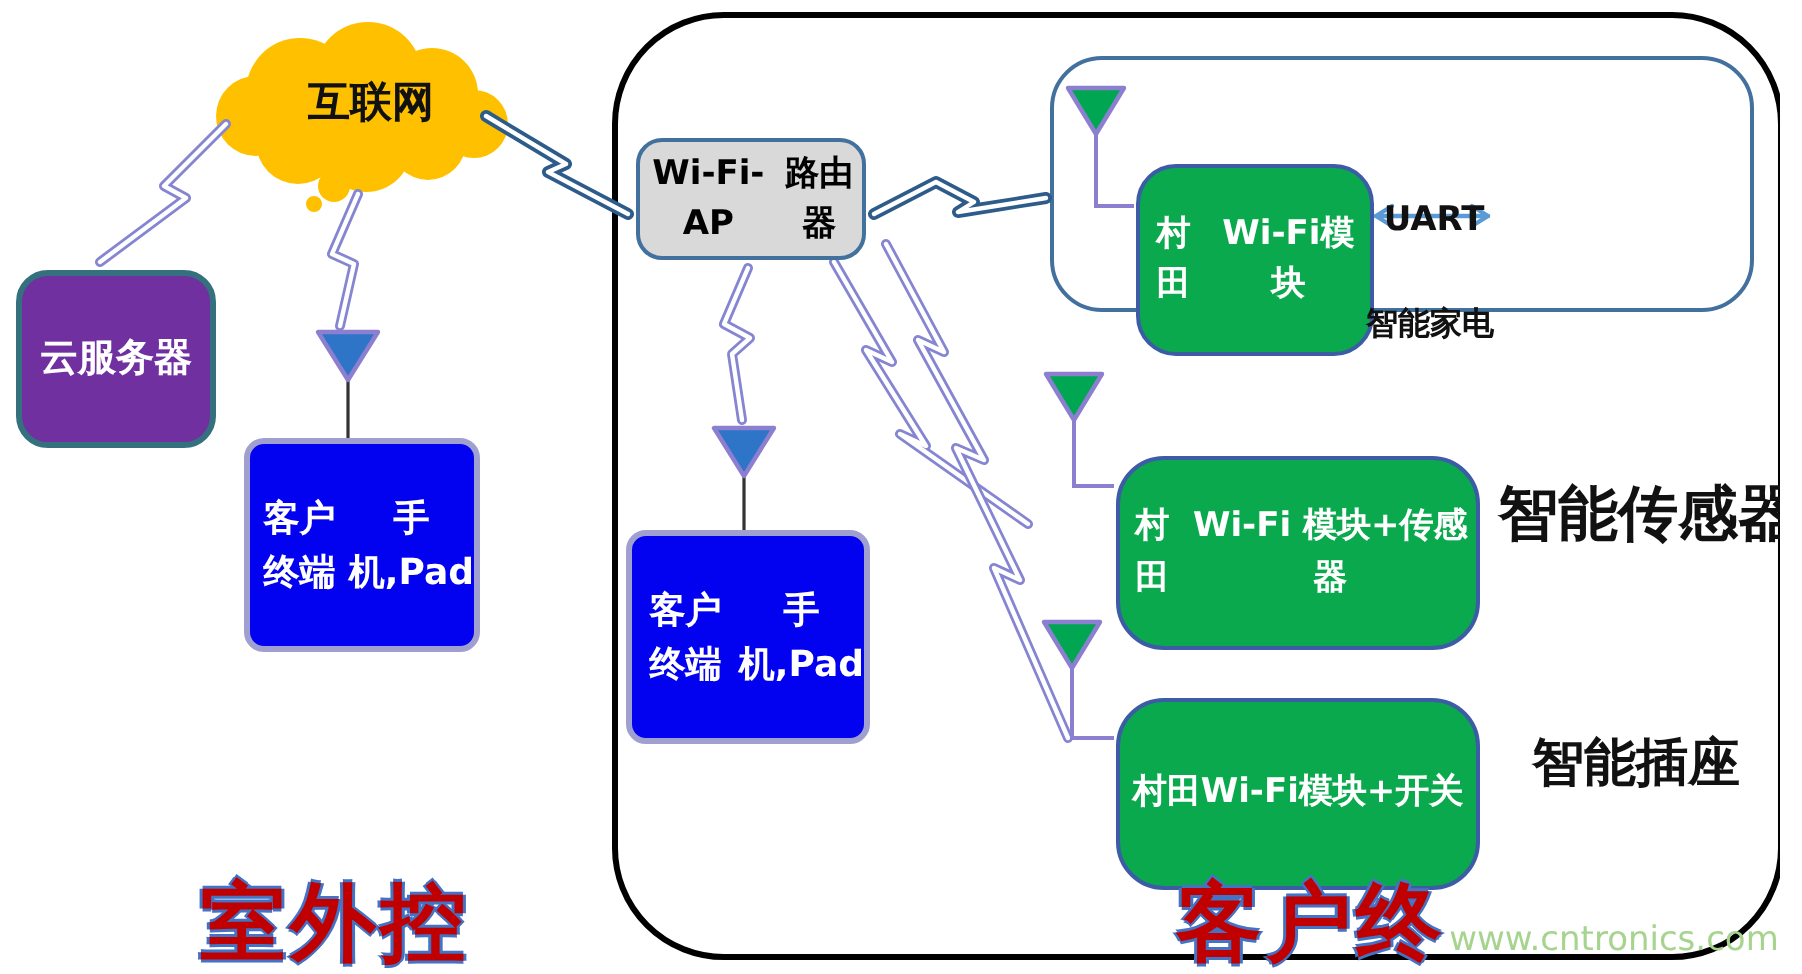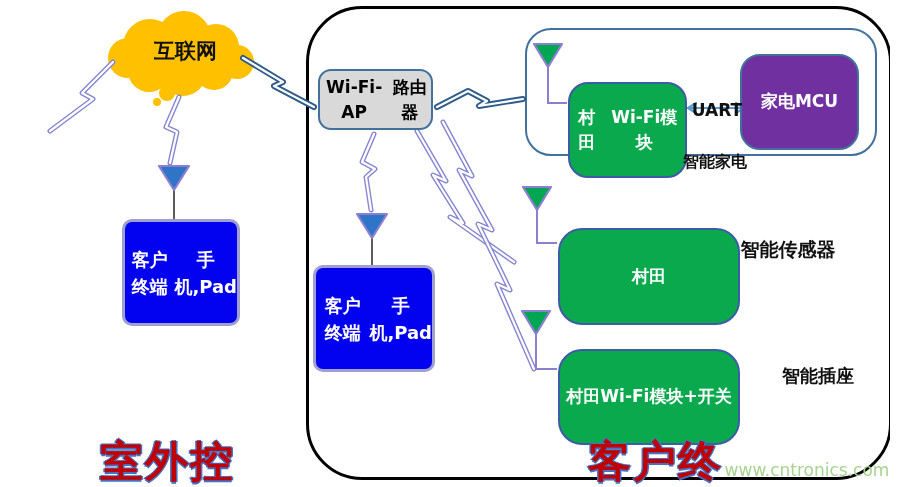--- a/index.html
+++ b/index.html
@@ -67,22 +67,22 @@
     background:var(--mcu_purple); border:2.5px solid var(--steel_border);
     border-radius:20px; font-size:17px;
   }
 
   
   .lbl { z-index:5; text-align:center; color:#111; }
   .cloud-label { left:128px; top:37px; width:115px; font-size:21px; font-weight:bold; }
   .uart-label  { left:688px; top:100px; width:58px;  font-size:17px; font-weight:bold; }
   .caption     { font-weight:bold; }
   .caption-appliance { left:650px; top:152px; width:130px; font-size:16px; }
-  .caption-sensor    { left:712px; top:237px; width:152px; font-size:19px; }
-  .caption-socket    { left:753px; top:364px; width:130px; font-size:18px; }
+  .caption-sensor    { left:748px; top:237px; width:152px; font-size:30px; }
+  .caption-socket    { left:753px; top:364px; width:130px; font-size:26px; }
   .zone-label {
     font-size:43px; font-weight:bold; color:var(--zone_text); letter-spacing:2px;
     text-shadow:-1.5px 0 var(--zone_outline), 1.5px 0 var(--zone_outline),
                  0 -1.5px var(--zone_outline), 0 1.5px var(--zone_outline);
     font-family:Liberation Mono, monospace;
   }
   .zone-outdoor { left:90px;  top:433px; width:155px; }
   .zone-indoor  { left:578px; top:433px; width:155px; }
   .watermark { left:712px; top:460px; width:190px; font-size:17px; color:var(--watermark); text-align:center; z-index:6; }
 </style>
@@ -162,47 +162,47 @@
 
     <g>
       <line class="uart-line" x1="688" y1="108" x2="744" y2="108"></line>
       <polyline class="uart-line" points="696,103 688,108 696,113"></polyline>
       <polyline class="uart-line" points="736,103 744,108 736,113"></polyline>
     </g>
   </svg>
 
   <div class="abs lbl cloud-label">互联网</div>
 
+  <div class="abs node server-box">
+    <span>云服务器</span>
+  </div>
   <div class="abs node client-box client-outdoor">
     <span>客户终端</span>
     <span>手机,Pad</span>
   </div>
 
   <div class="abs node router-box">
     <span>Wi-Fi-AP</span>
     <span>路由器</span>
   </div>
   <div class="abs node client-box client-indoor">
     <span>客户终端</span>
     <span>手机,Pad</span>
   </div>
 
   <div class="abs node module-box module-appliance">
     <span>村田</span>
     <span>Wi-Fi模块</span>
   </div>
-  <div class="abs node mcu-box">
-    <span>家电</span>
-    <span>MCU</span>
-  </div>
   <div class="abs lbl uart-label">UART</div>
   <div class="abs lbl caption caption-appliance">智能家电</div>
 
   <div class="abs node module-box module-sensor">
     <span>村田</span>
+    <span>Wi-Fi 模块+传感器</span>
   </div>
   <div class="abs lbl caption caption-sensor">智能传感器</div>
 
   <div class="abs node module-box module-socket">
     <span>村田</span>
     <span>Wi-Fi模块+开关</span>
   </div>
   <div class="abs lbl caption caption-socket">智能插座</div>
 
   <div class="abs lbl zone-label zone-outdoor">室外控制</div>

